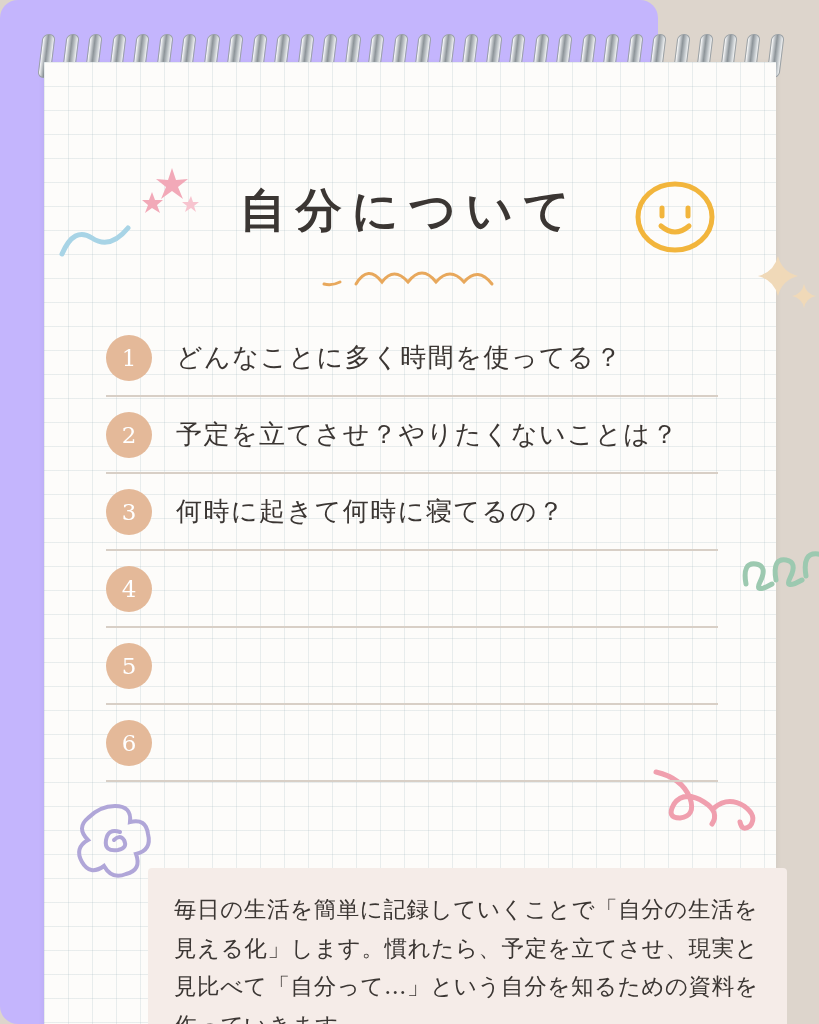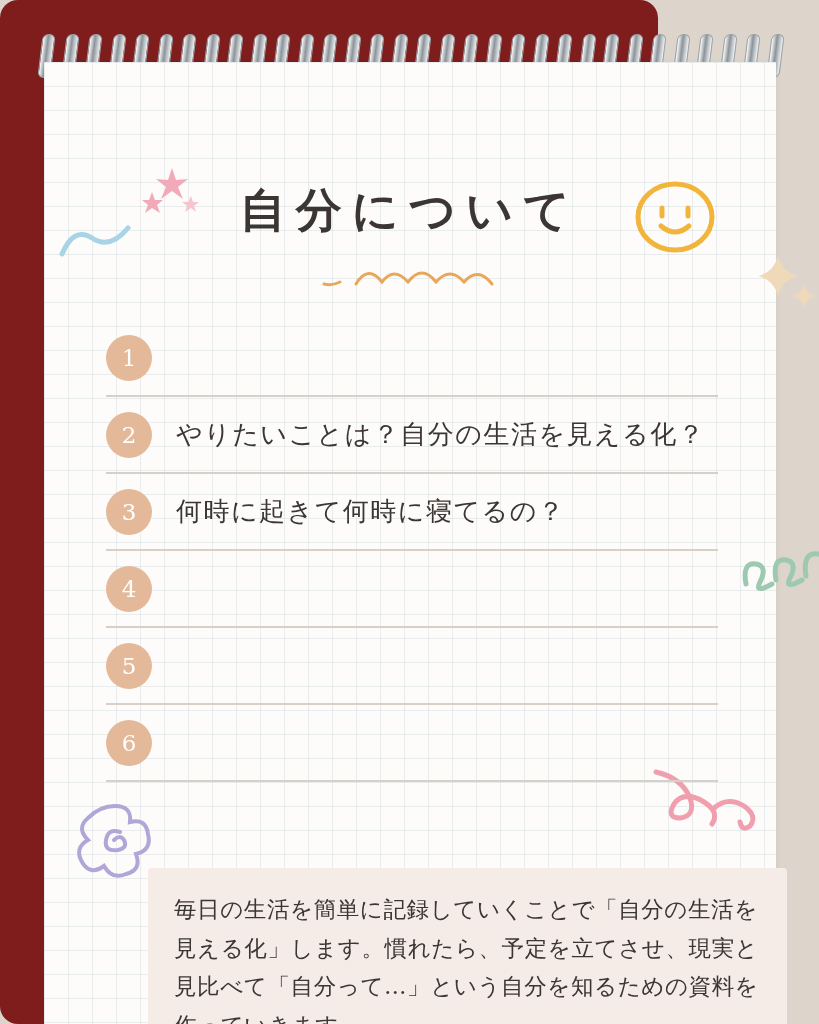--- a/index.html
+++ b/index.html
@@ -11,21 +11,21 @@
     width: 819px;
     height: 1024px;
     overflow: hidden;
     font-family: "Liberation Sans", sans-serif;
   }
 
   .page {
     position: relative;
     width: 658px;
     height: 1024px;
-    background: #7f1d1d;
+    background: #c4b5fd;
     border-radius: 18px;
   }
 
   
   .paper {
     position: absolute;
     left: 44px;
     top: 62px;
     width: 732px;
     height: 962px;
@@ -235,25 +235,26 @@
 
     <svg class="deco deco-flower" width="86" height="86" viewBox="0 0 86 86">
       <path d="M43 8 Q60 8 58 24 Q74 20 76 36 Q80 52 64 56 Q70 72 54 76 Q40 82 32 68 Q18 78 10 64 Q2 50 16 42 Q4 30 16 20 Q28 8 43 8 Z" fill="none" stroke="#b0a6d8" stroke-width="4"></path>
       <path d="M48 34 Q36 30 34 42 Q32 54 46 52 Q56 50 52 42 Q48 36 42 42" fill="none" stroke="#b0a6d8" stroke-width="4" stroke-linecap="round"></path>
     </svg>
 
     <div class="list">
 
       <div class="row">
         <div class="num">1</div>
+        <div class="qtext">どんなことに多く時間を使ってる？</div>
       </div>
 
       <div class="row">
         <div class="num">2</div>
-        <div class="qtext">やりたいことは？自分の生活を見える化？</div>
+        <div class="qtext">予定を立てさせ？やりたくないことは？</div>
       </div>
 
       <div class="row">
         <div class="num">3</div>
         <div class="qtext">何時に起きて何時に寝てるの？</div>
       </div>
 
       <div class="row">
         <div class="num">4</div>
       </div>

